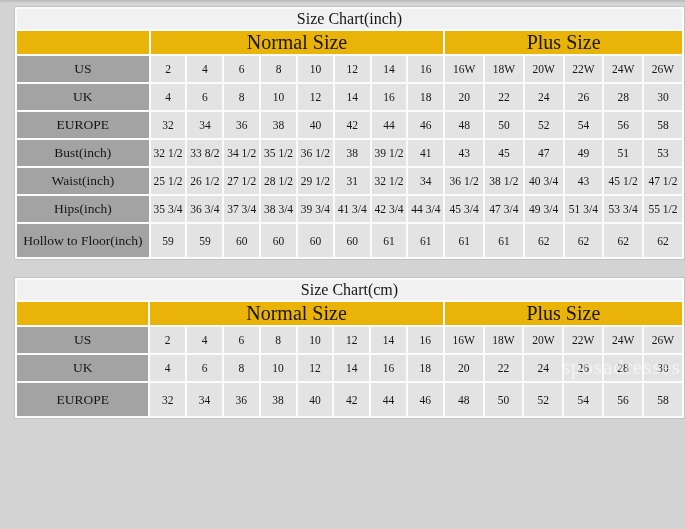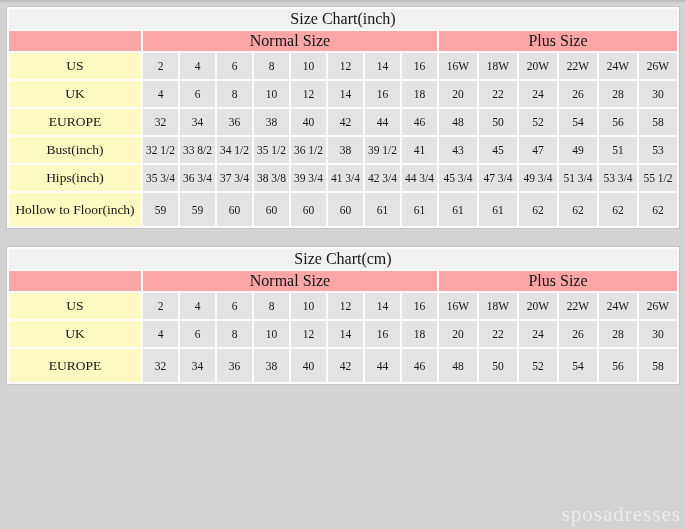--- a/index.html
+++ b/index.html
@@ -3,23 +3,23 @@
 <meta charset="utf-8">
 <style>
   html,body{margin:0;padding:0;}
   body{
     width:685px;height:529px;overflow:hidden;
     background:#d3d3d3;
     font-family:"Liberation Serif", serif;
   }
   .page{
     position:relative;
-    width:685px;height:529px;
+    width:685px;height:382px;
     box-sizing:border-box;
-    padding:6px 0 0 6px;
+    padding:6px 0 0 14px;
     box-shadow:inset 0 3px 3px -2px rgba(0,0,0,0.18);
   }
   .chart-block{margin:0 0 17px 0;}
   table.size-table{
     border-collapse:separate;
     border-spacing:2px;
     background:#fbfbfb;
     border:1px solid #c3c3c3;
     table-layout:fixed;
     color:#161616;
@@ -31,28 +31,28 @@
     white-space:nowrap;
     overflow:hidden;
     padding:0;
   }
   tr.title-row th{
     background:#f1f1f1;
     font-size:16px;
     height:20px;
   }
   tr.group-row th{
-    background:#fca5a5;
-    font-size:16px;
+    background:#eab308;
+    font-size:20px;
     height:20px;
   }
   tbody tr{height:26px;}
   tbody tr:last-child{height:33px;}
   tbody th.row-label{
-    background:#fef9c3;
+    background:#a3a3a3;
     font-size:13.5px;
   }
   tbody td{
     background:#e3e3e3;
     font-size:11.5px;
   }
   .watermark{
     position:absolute;
     right:4px;
     bottom:2px;
@@ -160,25 +160,42 @@
             <td class="normal-cell">39 1/2</td>
             <td class="normal-cell">41</td>
             <td class="plus-cell">43</td>
             <td class="plus-cell">45</td>
             <td class="plus-cell">47</td>
             <td class="plus-cell">49</td>
             <td class="plus-cell">51</td>
             <td class="plus-cell">53</td>
           </tr>
           <tr>
+            <th class="row-label">Waist(inch)</th>
+            <td class="normal-cell">25 1/2</td>
+            <td class="normal-cell">26 1/2</td>
+            <td class="normal-cell">27 1/2</td>
+            <td class="normal-cell">28 1/2</td>
+            <td class="normal-cell">29 1/2</td>
+            <td class="normal-cell">31</td>
+            <td class="normal-cell">32 1/2</td>
+            <td class="normal-cell">34</td>
+            <td class="plus-cell">36 1/2</td>
+            <td class="plus-cell">38 1/2</td>
+            <td class="plus-cell">40 3/4</td>
+            <td class="plus-cell">43</td>
+            <td class="plus-cell">45 1/2</td>
+            <td class="plus-cell">47 1/2</td>
+          </tr>
+          <tr>
             <th class="row-label">Hips(inch)</th>
             <td class="normal-cell">35 3/4</td>
             <td class="normal-cell">36 3/4</td>
             <td class="normal-cell">37 3/4</td>
-            <td class="normal-cell">38 3/8</td>
+            <td class="normal-cell">38 3/4</td>
             <td class="normal-cell">39 3/4</td>
             <td class="normal-cell">41 3/4</td>
             <td class="normal-cell">42 3/4</td>
             <td class="normal-cell">44 3/4</td>
             <td class="plus-cell">45 3/4</td>
             <td class="plus-cell">47 3/4</td>
             <td class="plus-cell">49 3/4</td>
             <td class="plus-cell">51 3/4</td>
             <td class="plus-cell">53 3/4</td>
             <td class="plus-cell">55 1/2</td>

